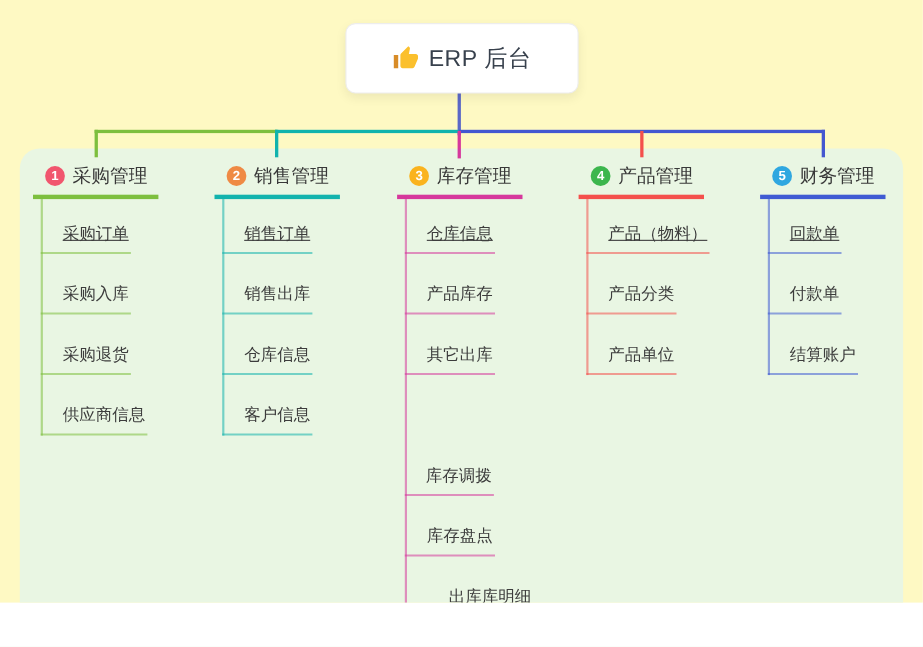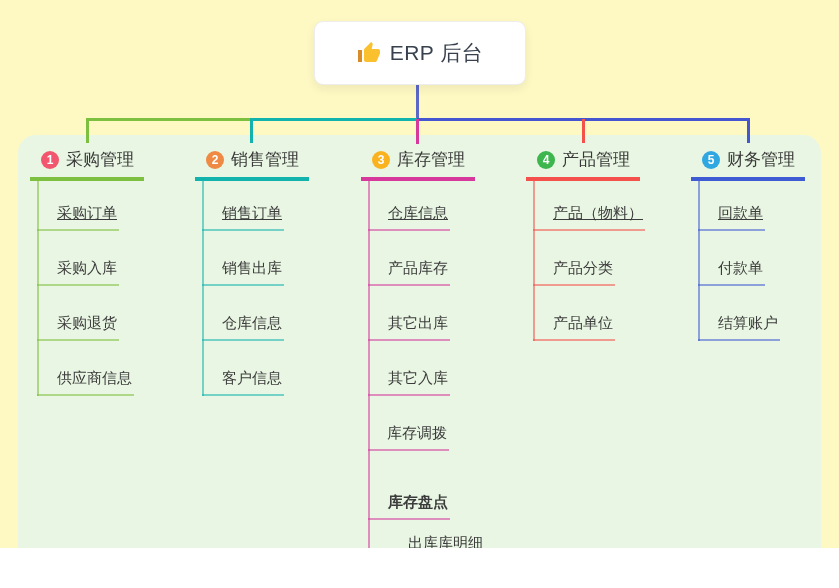--- a/index.html
+++ b/index.html
@@ -49,21 +49,21 @@
   .trunk{position:absolute;left:7px;top:30px;width:2px;
          background:rgba(var(--rgb),.55);}
   .b1 .trunk,.b2 .trunk{height:217px;}
   .b3 .trunk{height:382px;}
   .b4 .trunk,.b5 .trunk{height:162px;}
 
   .child{position:absolute;left:7px;padding:0 2px 6px 20px;
          border-bottom:2px solid rgba(var(--rgb),.55);
          font-size:15px;line-height:20px;color:#3c3c3c;white-space:nowrap;}
   .c0{top:54px;text-decoration:underline;}.c1{top:109px;}.c2{top:164px;}.c3{top:219px;}
-  .c4{top:274px;padding-left:19px;}.c5{top:343px;font-weight:bold;}.c6{top:384px;padding-left:40px;}
+  .c4{top:274px;padding-left:19px;}.c5{top:329px;}.c6{top:384px;padding-left:40px;}
 </style>
 </head>
 <body>
 
 <div id="stage">
 
   <div class="panel"></div>
 
   <div class="line root-vert"></div>
   <div class="line h-green"></div>
@@ -111,21 +111,20 @@
 
   <div class="branch b3">
     <div class="branch-header">
       <span class="badge">3</span>
       <span class="branch-title">库存管理</span>
     </div>
     <div class="trunk"></div>
     <div class="child c0">仓库信息</div>
     <div class="child c2">其它出库</div>
     <div class="child c1">产品库存</div>
-    <div class="child c3">其它入库</div>
     <div class="child c4">库存调拨</div>
     <div class="child c5">库存盘点</div>
     <div class="child c6">出库库明细</div>
   </div>
 
   <div class="branch b4">
     <div class="branch-header">
       <span class="badge">4</span>
       <span class="branch-title">产品管理</span>
     </div>

